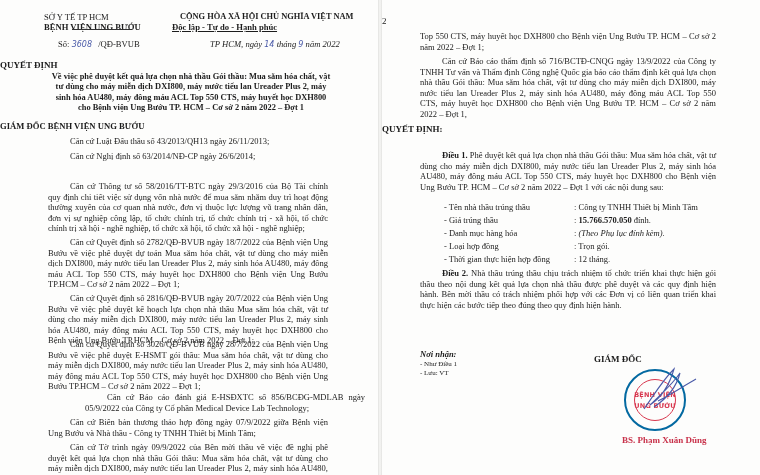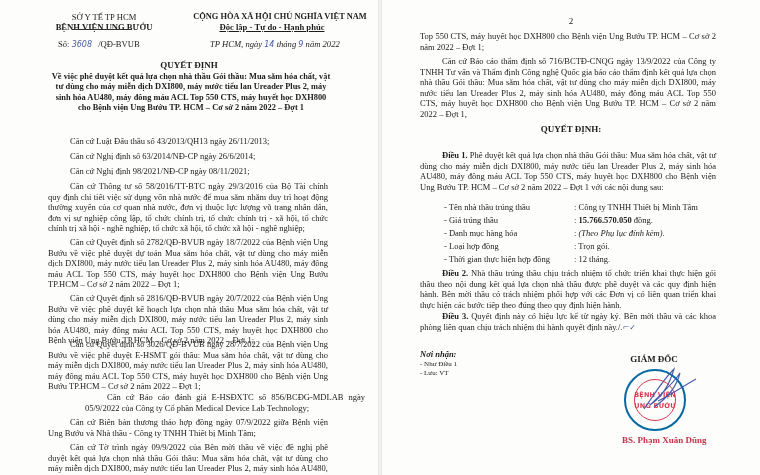--- a/index.html
+++ b/index.html
@@ -16,21 +16,21 @@
       box-sizing: border-box;
       overflow: hidden;
     }
     #page1 { left: 0; width: 378px; }
     #page2 { left: 382px; width: 378px; }
     .divider {
       position: absolute; left: 378px; top: 0; width: 4px; height: 475px;
       background: linear-gradient(to right, #e2e2e0, #f7f7f5, #e2e2e0);
     }
     .abs { position: absolute; white-space: nowrap; }
-    .center { text-align: center; }
+    .center { text-align: left; }
     .bold { font-weight: bold; }
     .italic { font-style: italic; }
     .u { text-decoration: underline; }
     .hand { color: #4a5aa8; font-family: "DejaVu Sans", sans-serif; font-size: 8px; font-style: italic; }
 
     .hdr { font-size: 8.6px; line-height: 10px; }
     .p { font-size: 8.5px; line-height: 10.6px; position: absolute; white-space: normal; text-align: justify; }
     .p .indent { display: inline-block; width: 22px; }
 
     .info-row { position: absolute; font-size: 8.5px; line-height: 10px; white-space: nowrap; }
@@ -76,24 +76,24 @@
     <span class="hand">14</span>
     <span>tháng</span>
     <span class="hand">9</span>
     <span>năm 2022</span>
   </div>
 
   <div class="abs center bold" style="left:0; top:60px; width:378px; font-size:9px;">QUYẾT ĐỊNH</div>
 
   <div class="p bold center" style="left:50px; top:72px; width:282px; font-size:8.4px; line-height:10.4px; text-align:center;">Về việc phê duyệt kết quả lựa chọn nhà thầu Gói thầu: Mua sắm hóa chất, vật tư dùng cho máy miễn dịch DXI800, máy nước tiểu lan Ureader Plus 2, máy sinh hóa AU480, máy đông máu ACL Top 550 CTS, máy huyết học DXH800 cho Bệnh viện Ung Bướu TP. HCM – Cơ sở 2 năm 2022 – Đợt 1</div>
 
+  <div class="abs center bold" style="left:0; top:121px; width:378px; font-size:8.6px;">GIÁM ĐỐC BỆNH VIỆN UNG BƯỚU</div>
 
   <div class="p" style="left:48px; top:136px; width:280px;"><span class="indent"></span><span>Căn cứ Luật Đấu thầu số 43/2013/QH13 ngày 26/11/2013;</span></div>
   <div class="p" style="left:48px; top:151px; width:280px;"><span class="indent"></span><span>Căn cứ Nghị định số 63/2014/NĐ-CP ngày 26/6/2014;</span></div>
-  <div class="p" style="left:48px; top:166px; width:280px;"><span class="indent"></span><span>Căn cứ Nghị định 98/2021/NĐ-CP ngày 08/11/2021;</span></div>
   <div class="p" style="left:48px; top:181px; width:280px;"><span class="indent"></span><span>Căn cứ Thông tư số 58/2016/TT-BTC ngày 29/3/2016 của Bộ Tài chính quy định chi tiết việc sử dụng vốn nhà nước để mua sắm nhằm duy trì hoạt động thường xuyên của cơ quan nhà nước, đơn vị thuộc lực lượng vũ trang nhân dân, đơn vị sự nghiệp công lập, tổ chức chính trị, tổ chức chính trị - xã hội, tổ chức chính trị xã hội - nghề nghiệp, tổ chức xã hội, tổ chức xã hội - nghề nghiệp;</span></div>
   <div class="p" style="left:48px; top:237px; width:280px;"><span class="indent"></span><span>Căn cứ Quyết định số 2782/QĐ-BVUB ngày 18/7/2022 của Bệnh viện Ung Bướu về việc phê duyệt dự toán Mua sắm hóa chất, vật tư dùng cho máy miễn dịch DXI800, máy nước tiểu lan Ureader Plus 2, máy sinh hóa AU480, máy đông máu ACL Top 550 CTS, máy huyết học DXH800 cho Bệnh viện Ung Bướu TP.HCM – Cơ sở 2 năm 2022 – Đợt 1;</span></div>
   <div class="p" style="left:48px; top:293px; width:280px;"><span class="indent"></span><span>Căn cứ Quyết định số 2816/QĐ-BVUB ngày 20/7/2022 của Bệnh viện Ung Bướu về việc phê duyệt kế hoạch lựa chọn nhà thầu Mua sắm hóa chất, vật tư dùng cho máy miễn dịch DXI800, máy nước tiểu lan Ureader Plus 2, máy sinh hóa AU480, máy đông máu ACL Top 550 CTS, máy huyết học DXH800 cho Bệnh viện Ung Bướu TP.HCM – Cơ sở 2 năm 2022 – Đợt 1;</span></div>
   <div class="p" style="left:48px; top:339px; width:280px;"><span class="indent"></span><span>Căn cứ Quyết định số 3026/QĐ-BVUB ngày 28/7/2022 của Bệnh viện Ung Bướu về việc phê duyệt E-HSMT gói thầu: Mua sắm hóa chất, vật tư dùng cho máy miễn dịch DXI800, máy nước tiểu lan Ureader Plus 2, máy sinh hóa AU480, máy đông máu ACL Top 550 CTS, máy huyết học DXH800 cho Bệnh viện Ung Bướu TP.HCM – Cơ sở 2 năm 2022 – Đợt 1;</span></div>
   <div class="p" style="left:48px; top:392px; width:280px;margin-left:37px;"><span class="indent"></span><span>Căn cứ Báo cáo đánh giá E-HSĐXTC số 856/BCĐG-MDLAB ngày 05/9/2022 của Công ty Cổ phần Medical Device Lab Technology;</span></div>
   <div class="p" style="left:48px; top:417px; width:280px;"><span class="indent"></span><span>Căn cứ Biên bản thương thảo hợp đồng ngày 07/9/2022 giữa Bệnh viện Ung Bướu và Nhà thầu - Công ty TNHH Thiết bị Minh Tâm;</span></div>
   <div class="p" style="left:48px; top:442px; width:280px;"><span class="indent"></span><span>Căn cứ Tờ trình ngày 09/9/2022 của Bên mời thầu về việc đề nghị phê duyệt kết quả lựa chọn nhà thầu Gói thầu: Mua sắm hóa chất, vật tư dùng cho máy miễn dịch DXI800, máy nước tiểu lan Ureader Plus 2, máy sinh hóa AU480, máy đông máu ACL</span></div>
 </div>
 
 <div class="divider"></div>
@@ -108,38 +108,37 @@
   <div class="abs center bold" style="left:0; top:124px; width:378px; font-size:9px;">QUYẾT ĐỊNH:</div>
 
   <div class="p" style="left:38px; top:150px; width:296px;"><span class="indent"></span><b>Điều 1.</b> <span>Phê duyệt kết quả lựa chọn nhà thầu Gói thầu: Mua sắm hóa chất, vật tư dùng cho máy miễn dịch DXI800, máy nước tiểu lan Ureader Plus 2, máy sinh hóa AU480, máy đông máu ACL Top 550 CTS, máy huyết học DXH800 cho Bệnh viện Ung Bướu TP. HCM – Cơ sở 2 năm 2022 – Đợt 1 với các nội dung sau:</span></div>
 
   <div class="info-row" style="left:62px; top:202px;">
     <span class="lbl">- Tên nhà thầu trúng thầu</span>
     <span class="val">: Công ty TNHH Thiết bị Minh Tâm</span>
   </div>
   <div class="info-row" style="left:62px; top:215px;">
     <span class="lbl">- Giá trúng thầu</span>
-    <span class="val"><span>: </span><b>15.766.570.050</b><span> đồng.</span></span>
+    <span class="val"><span>: </span><b>15.766.570.050</b><span> đính.</span></span>
   </div>
   <div class="info-row" style="left:62px; top:228px;">
     <span class="lbl">- Danh mục hàng hóa</span>
     <span class="val"><span>: </span><i>(Theo Phụ lục đính kèm)</i><span>.</span></span>
   </div>
   <div class="info-row" style="left:62px; top:241px;">
     <span class="lbl">- Loại hợp đồng</span>
     <span class="val">: Trọn gói.</span>
   </div>
   <div class="info-row" style="left:62px; top:254px;">
     <span class="lbl">- Thời gian thực hiện hợp đồng</span>
     <span class="val">: 12 tháng.</span>
   </div>
 
   <div class="p" style="left:38px; top:268px; width:296px;"><span class="indent"></span><b>Điều 2.</b><span> Nhà thầu trúng thầu chịu trách nhiệm tổ chức triển khai thực hiện gói thầu theo nội dung kết quả lựa chọn nhà thầu được phê duyệt và các quy định hiện hành. Bên mời thầu có trách nhiệm phối hợp với các Đơn vị có liên quan triển khai thực hiện các bước tiếp theo đúng theo quy định hiện hành.</span></div>
 
-  <div class="p" style="left:38px; top:311px; width:296px;"><span class="indent"></span><b>Điều 3.</b><span> Quyết định này có hiệu lực kể từ ngày ký. Bên mời thầu và các khoa phòng liên quan chịu trách nhiệm thi hành quyết định này./.</span><span class="hand" style="color:#3d4f9a;">⌐✓</span></div>
 
   <div class="abs bold italic" style="left:38px; top:349px; font-size:8.5px;">Nơi nhận:</div>
   <div class="abs" style="left:38px; top:360px; font-size:7px;">- Như Điều 1</div>
   <div class="abs" style="left:38px; top:369px; font-size:7px;">- Lưu: VT</div>
 
   <div class="abs center bold" style="left:212px; top:354px; width:120px; font-size:9px;">GIÁM ĐỐC</div>
 </div>
 
 <div class="stamp">
   <div class="stamp-inner"></div>

